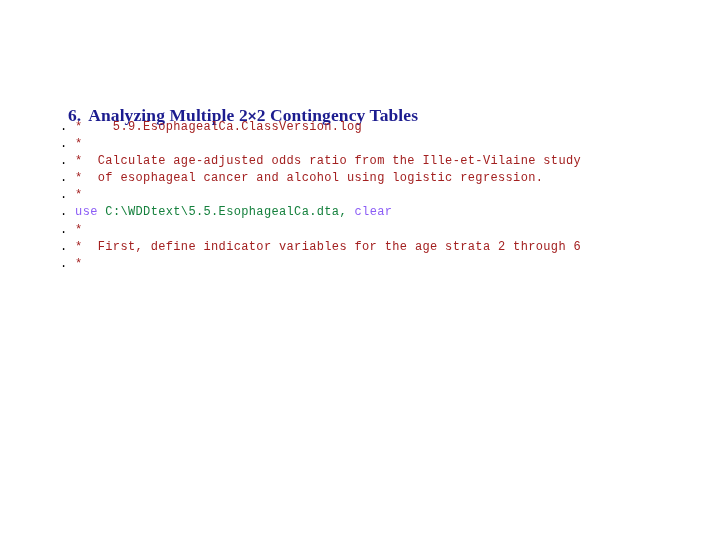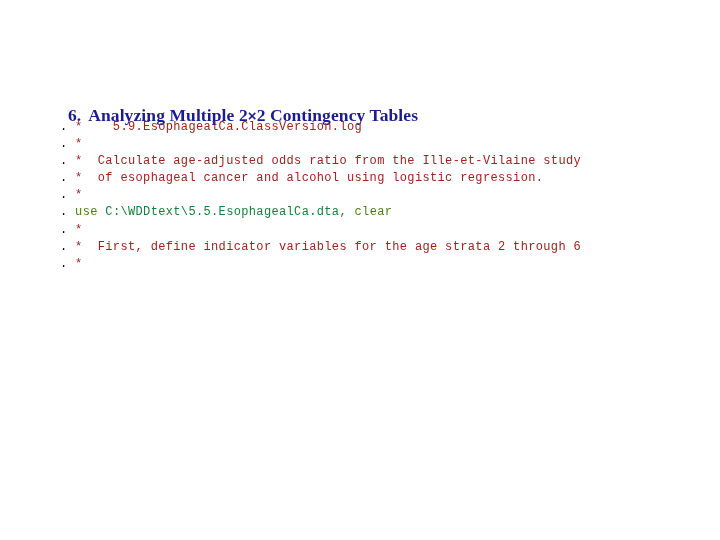--- a/index.html
+++ b/index.html
@@ -54,21 +54,21 @@
     line-height: 17.1px;
     white-space: pre;
     letter-spacing: 0.35px;
   }
   .log-line {
     white-space: pre;
     height: 17.1px;
   }
   .tok-dot      { color: #000000; }
   .tok-comment  { color: #a32020; }
-  .tok-keyword  { color: #4d7c0f; }
+  .tok-keyword  { color: #8b5cf6; }
   .tok-plain    { color: #15803d; }
 </style>
 </head>
 <body>
 
 <div class="slide">
 
   <div class="slide-title">
     <span class="num">6.</span><span>Analyzing Multiple 2</span><span class="times">×</span><span>2 Contingency Tables</span>
   </div>

